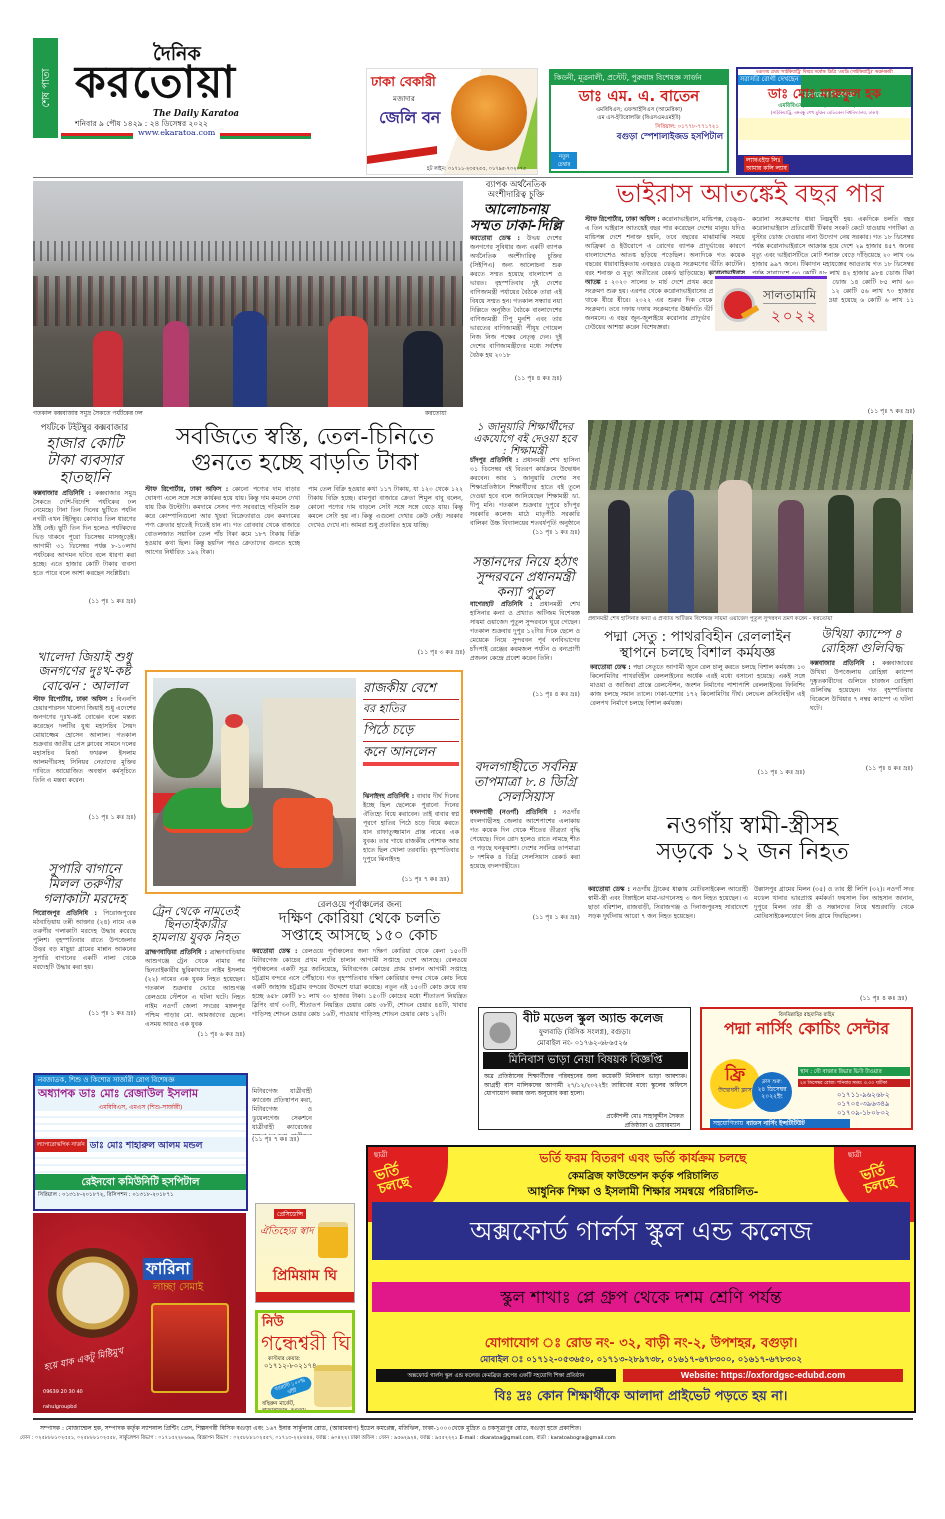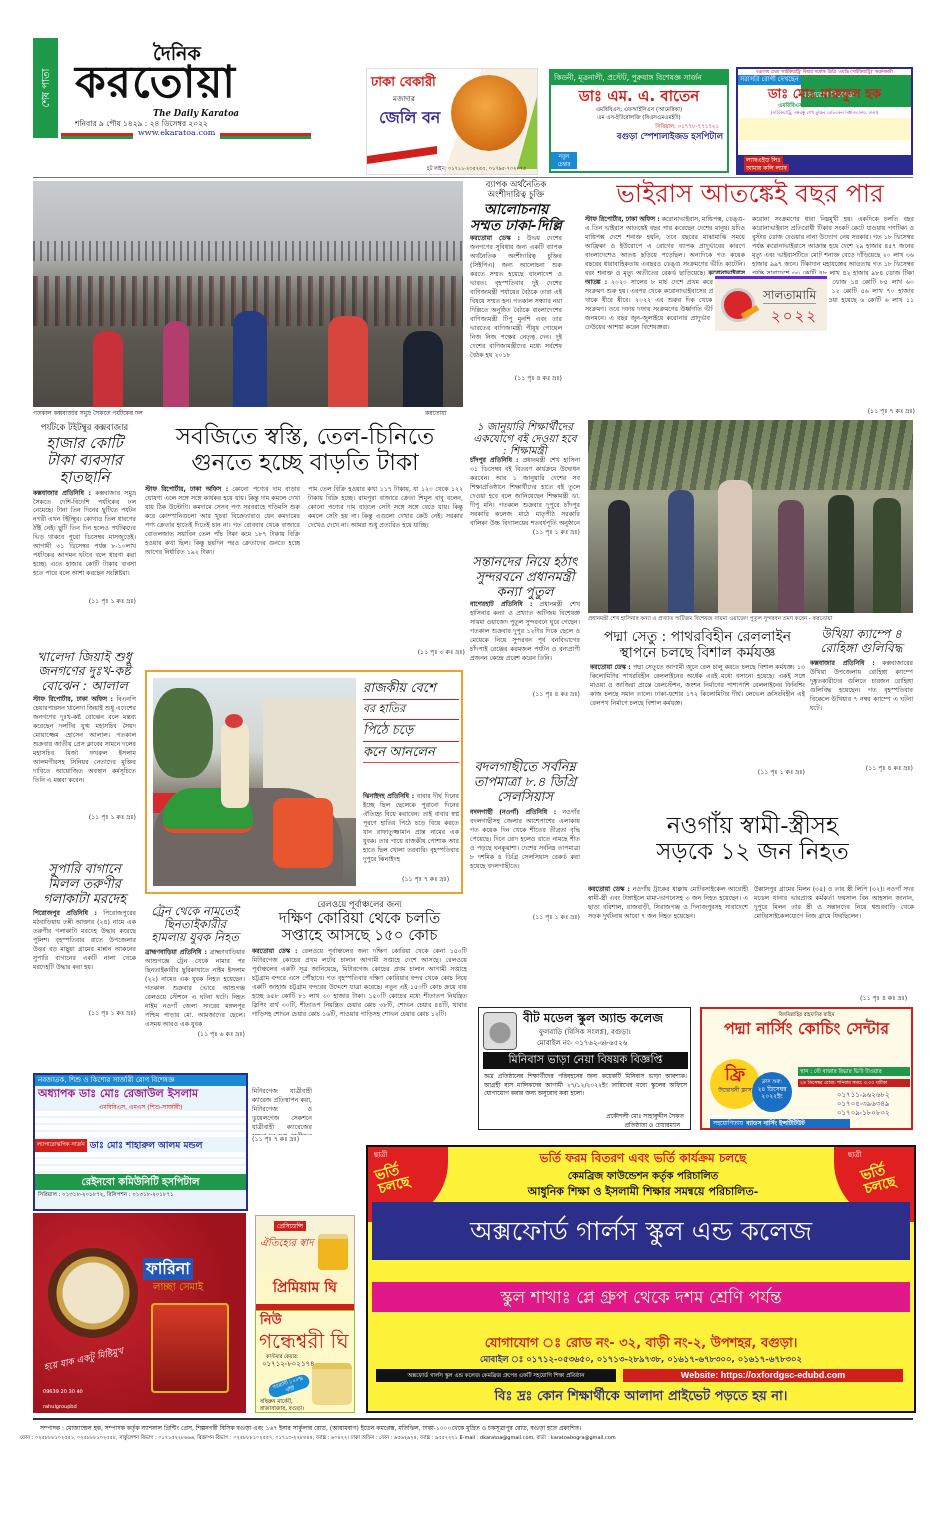--- a/index.html
+++ b/index.html
@@ -177,21 +177,21 @@
     <div class="abs" style="left:0;top:110px;width:190px;height:98px;background:#6e6764;border-radius:50px 60px 10px 10px;"></div>
     <div class="abs" style="left:10px;top:110px;width:90px;height:45px;background:#2f9a3a;border-radius:30px 30px 10px 10px;border-bottom:4px solid #e84a2a;"></div>
     <div class="abs" style="left:120px;top:120px;width:60px;height:70px;background:#e8552e;border-radius:10px;"></div>
     <div class="abs" style="left:68px;top:45px;width:28px;height:85px;background:#f0e6cc;border-radius:8px;"></div>
     <div class="abs" style="left:72px;top:36px;width:18px;height:14px;background:#d93a3a;border-radius:50%;"></div>
   </div>
   <div class="abs" style="left:216px;top:6px;width:96px;">
     <div class="hl" style="font-size:13px;font-style:italic;font-weight:normal;text-align:left;border-bottom:1px solid #b22;padding:3px 0;">রাজকীয় বেশে</div>
     <div class="hl" style="font-size:11px;font-style:italic;font-weight:normal;text-align:left;border-bottom:1px solid #b22;padding:3px 0;">বর হাতির</div>
     <div class="hl" style="font-size:13px;font-style:italic;font-weight:normal;text-align:left;border-bottom:1px solid #b22;padding:3px 0;">পিঠে চড়ে</div>
-    <div class="hl" style="font-size:13px;font-style:italic;font-weight:normal;text-align:left;border-bottom:1px solid #ef4444;padding:3px 0;">কনে আনলেন</div>
+    <div class="hl" style="font-size:13px;font-style:italic;font-weight:normal;text-align:left;border-bottom:4px solid #ef4444;padding:3px 0;">কনে আনলেন</div>
   </div>
   <div class="abs body-txt" style="left:216px;top:120px;width:96px;height:82px;"><b>ঝিনাইদহ প্রতিনিধি :</b> <span>বাবার দীর্ঘ দিনের ইচ্ছে ছিল ছেলেকে পুরানো দিনের ঐতিহ্যে বিয়ে করাবেন। তাই বাবার স্বপ্ন পূরণে হাতির পিঠে চড়ে বিয়ে করতে যান রাফাতুজ্জামান প্রান্ত নামের এক যুবক। তার গায়ে রাজকীয় পোশাক আর হাতে ছিল খোলা তরবারি। বৃহস্পতিবার দুপুরে ঝিনাইদহ</span></div>
   <div class="abs body-txt cont" style="left:255px;top:203px;">(১১ পৃঃ ৭ কঃ দ্রঃ)</div>
 </div>
 
 <div class="abs" style="left:470px;top:760px;width:110px;height:245px;">
   <div class="hl" style="font-size:13px;font-style:italic;font-weight:normal;">বদলগাছীতে সর্বনিম্ন তাপমাত্রা ৮.৪ ডিগ্রি সেলসিয়াস</div>
   <div class="body-txt" style="height:105px;margin-top:3px;"><b>বদলগাছী (নওগাঁ) প্রতিনিধি :</b> <span>নওগাঁর বদলগাছীসহ জেলার আশেপাশের এলাকায় গত কয়েক দিন থেকে শীতের তীব্রতা বৃদ্ধি পেয়েছে। দিনে রোদ হলেও রাতে নামছে শীত ও পড়ছে ঘনকুয়াশা। দেশের সর্বনিম্ন তাপমাত্রা ৮ দশমিক ৪ ডিগ্রি সেলসিয়াস রেকর্ড করা হয়েছে বদলগাছীতে।</span></div>
   <div class="body-txt cont" style="text-align:right;">(১১ পৃঃ ১ কঃ দ্রঃ)</div>
 </div>
@@ -260,28 +260,28 @@
 <div class="abs" style="left:33px;top:1213px;width:213px;height:200px;background:radial-gradient(circle at 30% 40%,#c8242e,#9e131d 70%);overflow:hidden;">
   <div class="abs" style="left:15px;top:35px;width:90px;height:90px;border-radius:50%;background:radial-gradient(circle,#efe3c8 0 30px,#caa24a 31px 36px,#5b2a16 37px);"></div>
   <div class="abs" style="left:110px;top:45px;font-size:16px;font-weight:bold;color:#fff;background:#2357b5;padding:0 3px;">ফারিনা</div>
   <div class="abs" style="left:120px;top:67px;font-size:10px;color:#e0b321;">লাচ্ছা সেমাই</div>
   <div class="abs" style="left:118px;top:90px;width:78px;height:90px;background:linear-gradient(180deg,#d53a26,#8a1414);border:2px solid #e0b321;border-radius:4px;"></div>
   <div class="abs" style="left:10px;top:140px;font-size:9px;color:#fff;font-style:italic;transform:rotate(-12deg);">হয়ে যাক একটু মিষ্টিমুখ</div>
   <div class="abs" style="left:10px;top:175px;font-size:5px;color:#fff;">09639 20 30 40</div>
   <div class="abs" style="left:10px;top:190px;font-size:5px;color:#fff;">rahulgroupbd</div>
 </div>
 
-<div class="abs" style="left:255px;top:1203px;width:100px;height:100px;border:1px solid #aaa;background:linear-gradient(180deg,#f7f2d8,#fff8c0);overflow:hidden;margin-top:12px;">
+<div class="abs" style="left:255px;top:1203px;width:100px;height:100px;border:1px solid #aaa;background:linear-gradient(180deg,#f7f2d8,#fff8c0);overflow:hidden;">
   <div class="abs" style="left:18px;top:5px;background:#d0201c;color:#fff;font-size:6px;padding:1px 3px;">প্রেসিডেন্সি</div>
   <div class="abs" style="left:4px;top:22px;width:55px;font-size:10px;color:#d0201c;font-style:italic;line-height:1.05;">ঐতিহ্যের স্বাদ</div>
   <div class="abs" style="left:62px;top:18px;width:30px;height:36px;background:#f1b51d;border-radius:4px;border-top:5px solid #e9d28a;"></div>
   <div class="abs" style="left:0;top:62px;width:100%;text-align:center;font-size:14px;font-weight:bold;color:#d0201c;">প্রিমিয়াম ঘি</div>
   <div class="abs" style="left:0;top:88px;width:100%;height:12px;background:#d0201c;"></div>
 </div>
-<div class="abs" style="left:255px;top:1310px;width:100px;height:103px;border:1px solid #84cc16;background:#fff8c8;overflow:hidden;">
+<div class="abs" style="left:255px;top:1310px;width:100px;height:103px;border:3px solid #84cc16;background:#fff8c8;overflow:hidden;">
   <div class="abs" style="left:4px;top:0;font-size:13px;font-weight:bold;color:#d0201c;">নিউ</div>
   <div class="abs" style="left:3px;top:17px;font-size:20px;font-weight:normal;color:#d0201c;white-space:nowrap;">গন্ধেশ্বরী ঘি</div>
   <div class="abs" style="left:10px;top:42px;font-size:5px;">কাস্টমার কেয়ার:</div>
   <div class="abs" style="left:6px;top:49px;font-size:7px;">০১৭১২-৮০২১৭৪</div>
   <div class="abs" style="left:56px;top:52px;width:40px;height:42px;background:#efd98c;border-radius:5px;border-top:6px solid #e2c65a;"></div>
   <div class="abs" style="left:12px;top:68px;width:42px;background:#1a8ad2;color:#fff;font-size:5px;border-radius:8px;text-align:center;transform:rotate(-18deg);">গ্যারান্টি ১০০% খাঁটি</div>
   <div class="abs" style="left:4px;top:87px;width:56px;font-size:5.5px;line-height:1.2;">বছিরুন মার্কেট, রাজাবাজার, বগুড়া।</div>
 </div>
 
 <div class="abs" style="left:366px;top:1145px;width:550px;height:268px;border:2px solid #111;background:#fff23a;overflow:hidden;">
@@ -290,21 +290,21 @@
     <div style="position:absolute;left:28px;top:26px;width:40px;font-size:14px;font-weight:bold;line-height:1;color:#fff23a;transform:rotate(-15deg);">ভর্তি চলছে</div>
   </div>
   <div class="abs" style="right:-20px;top:-10px;width:100px;height:85px;background:#e02020;border-radius:0 0 0 60px;color:#fff;">
     <div style="position:absolute;left:14px;top:14px;font-size:7px;">ছাত্রী</div>
     <div style="position:absolute;left:28px;top:26px;width:40px;font-size:14px;font-weight:bold;line-height:1;color:#fff23a;transform:rotate(-15deg);">ভর্তি চলছে</div>
   </div>
   <div class="abs" style="left:90px;top:3px;width:370px;text-align:center;font-size:12px;font-weight:bold;color:#d0201c;">ভর্তি ফরম বিতরণ এবং ভর্তি কার্যক্রম চলছে</div>
   <div class="abs" style="left:90px;top:22px;width:370px;text-align:center;font-size:10px;font-weight:bold;">কেমব্রিজ ফাউন্ডেশন কর্তৃক পরিচালিত</div>
   <div class="abs" style="left:80px;top:38px;width:390px;text-align:center;font-size:11px;font-weight:bold;">আধুনিক শিক্ষা ও ইসলামী শিক্ষার সমন্বয়ে পরিচালিত-</div>
   <div class="abs" style="left:4px;top:55px;width:538px;height:58px;background:#2b2f8a;color:#fff;font-size:26px;text-align:center;line-height:58px;">অক্সফোর্ড গার্লস স্কুল এন্ড কলেজ</div>
-  <div class="abs" style="left:4px;top:135px;width:538px;height:30px;background:#e0188a;color:#fef9c3;font-size:17px;text-align:center;line-height:30px;">স্কুল শাখাঃ প্লে গ্রুপ থেকে দশম শ্রেণি পর্যন্ত</div>
+  <div class="abs" style="left:4px;top:135px;width:538px;height:30px;background:#e0188a;color:#000000;font-size:17px;text-align:center;line-height:30px;">স্কুল শাখাঃ প্লে গ্রুপ থেকে দশম শ্রেণি পর্যন্ত</div>
   <div class="abs" style="left:4px;top:187px;width:538px;text-align:center;font-size:13px;color:#d0201c;font-weight:bold;">যোগাযোগ ঃ রোড নং- ৩২, বাড়ী নং-২, উপশহর, বগুড়া।</div>
   <div class="abs" style="left:4px;top:207px;width:538px;text-align:center;font-size:8.5px;color:#2b2f8a;font-weight:bold;">মোবাইল ঃ ০১৭১২-০৫৩৬৫০, ০১৭১৩-২৮৯৭৩৮, ০১৬১৭-৬৭৮৩০০, ০১৬১৭-৬৭৮৩০২</div>
   <div class="abs" style="left:8px;top:222px;width:240px;height:13px;background:#111;color:#fff;font-size:5.5px;line-height:13px;text-align:center;white-space:nowrap;overflow:hidden;">অক্সফোর্ড গার্লস স্কুল এন্ড কলেজ কেমব্রিজ গ্রুপের একটি সহযোগি শিক্ষা প্রতিষ্ঠান</div>
   <div class="abs" style="left:255px;top:222px;width:280px;height:13px;background:#d0201c;color:#fff;font-size:9px;font-weight:bold;line-height:13px;text-align:center;font-family:'Liberation Sans',sans-serif;">Website: https://oxfordgsc-edubd.com</div>
   <div class="abs" style="left:4px;top:240px;width:538px;text-align:center;font-size:13px;color:#2b2f8a;font-weight:bold;">বিঃ দ্রঃ কোন শিক্ষার্থীকে আলাদা প্রাইভেট পড়তে হয় না।</div>
 </div>
 
 <div class="abs" style="left:33px;top:1418px;width:880px;height:2px;background:#333;"></div>
 <div class="abs" style="left:40px;top:1424px;width:870px;font-size:6px;white-space:nowrap;overflow:hidden;">সম্পাদক : মোজাম্মেল হক, সম্পাদক কর্তৃক ন্যাশনাল প্রিন্টিং প্রেস, শিল্পনগরী বিসিক বগুড়া এবং ১৬৭ ইনার সার্কুলার রোড, (আরামবাগ) ইডেন কমপ্লেক্স, মতিঝিল, ঢাকা-১০০০থেকে মুদ্রিত ও চকসূত্রাপুর রোড, বগুড়া হতে প্রকাশিত।</div>
 <div class="abs" style="left:20px;top:1434px;width:900px;font-size:5px;white-space:nowrap;overflow:hidden;">ফোন : ০২৫৮৮৮১০২৫৫১, ০২৫৮৮৮১০২৫৫৮, সার্কুলেশন বিভাগ : ০১৭১৫২২৮৬৬৬, বিজ্ঞাপন বিভাগ : ০২৫৮৮৮১০২৫৫৭, ০১৭১৩-২২৮৪৪৪, ফ্যাক্স : ৬০৪২২। ঢাকা অফিস : ফোন : ৯৫৬২৯২৪, ফ্যাক্স : ৯৫৫২২২১ E-mail : dkaratoa@gmail.com, বার্তা : karatoabogra@gmail.com</div>

